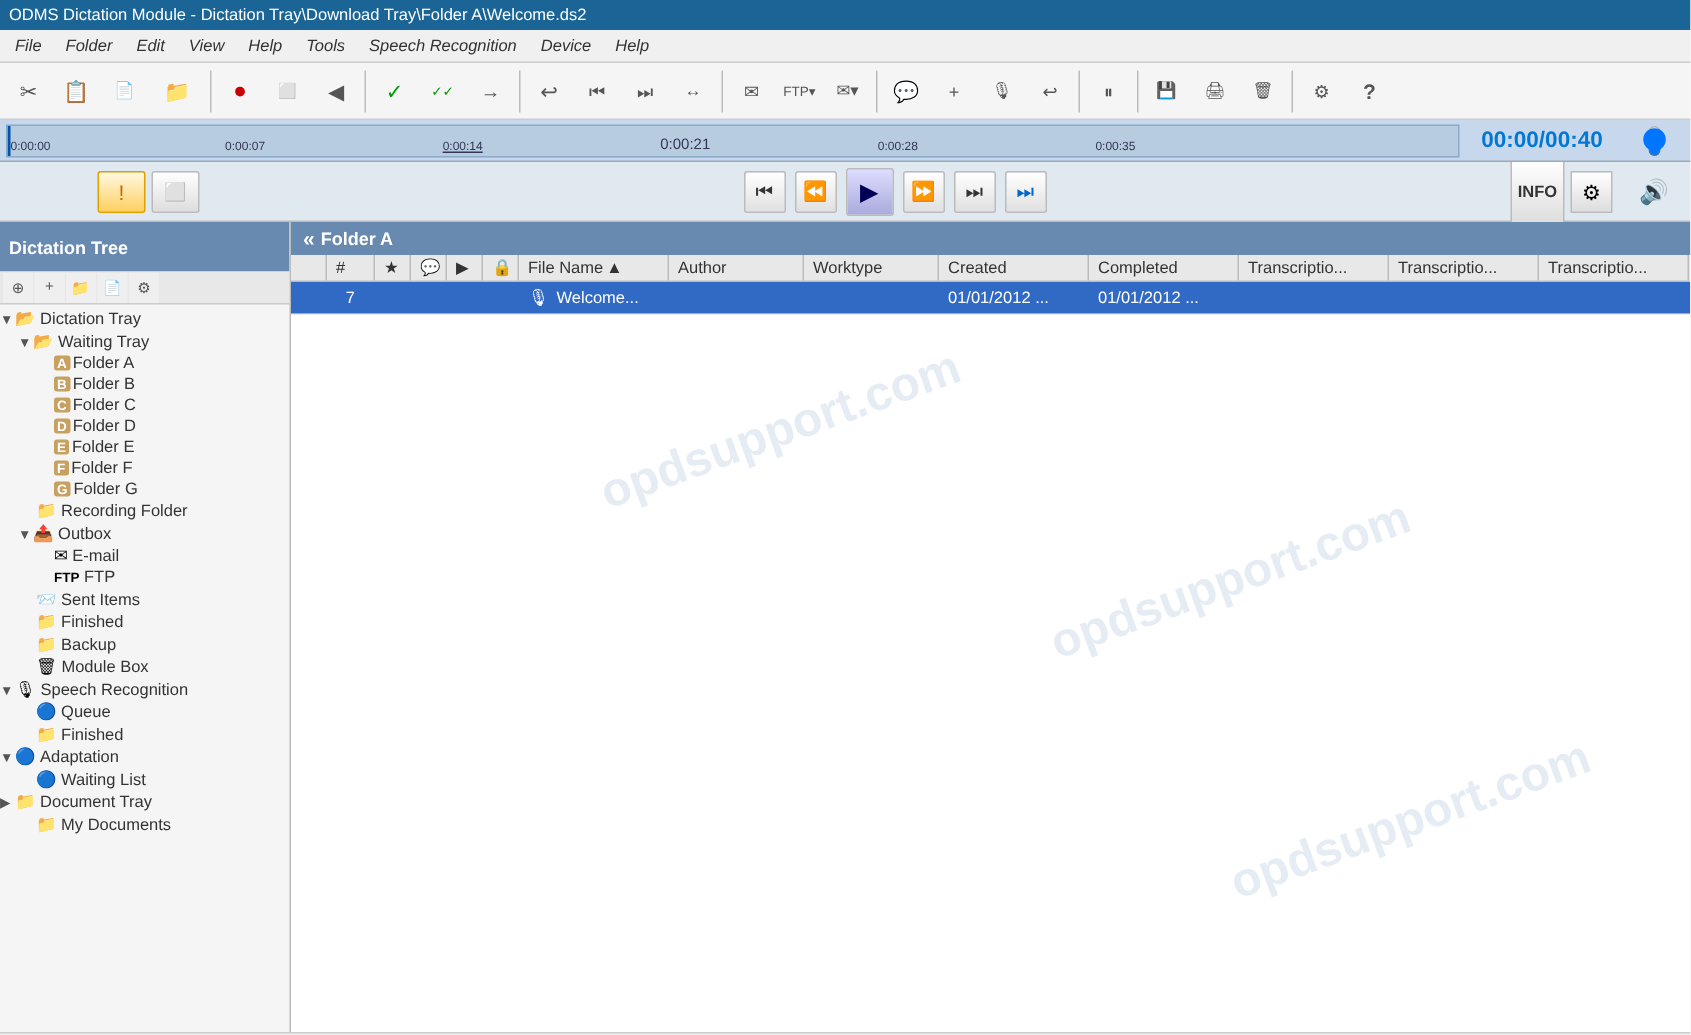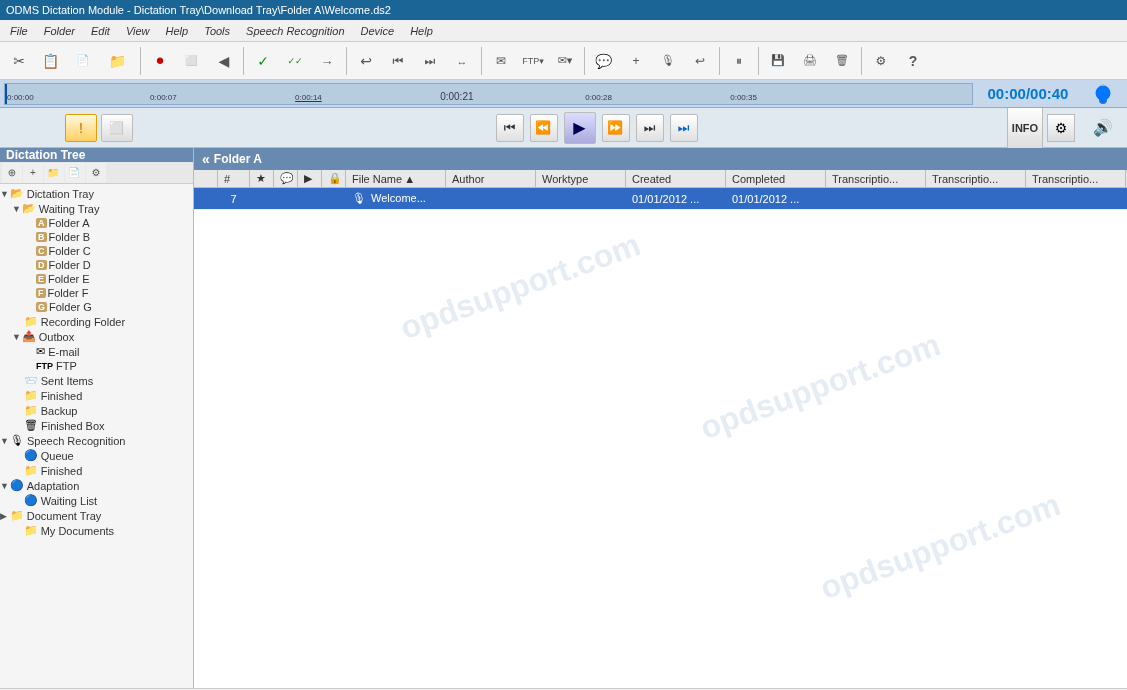--- a/index.html
+++ b/index.html
@@ -18,21 +18,21 @@
     .toolbar-separator { width: 1px; height: 28px; background: #bbb; margin: 0 2px; }
     .toolbar-btn-large { width: 36px; }
     .transport-btn { display: flex; align-items: center; justify-content: center; width: 28px; height: 28px; border: 1px solid #bbb; background: linear-gradient(to bottom, #ffffff, #e0e0e0); cursor: pointer; border-radius: 2px; font-size: 13px; color: #333; }
     .transport-btn.play-btn { background: linear-gradient(to bottom, #ddf, #aad); color: #005; }
     
     
     #main-layout { display: flex; height: calc(690px - 20px - 22px - 36px - 50px - 22px); }
     
     
     #sidebar { width: 194px; background: #f5f5f5; border-right: 1px solid #bbb; display: flex; flex-direction: column; overflow: hidden; }
-    #sidebar-header { background: #6889b0; color: white; padding: 3px 6px; font-weight: bold; font-size: 12px; height: 14px; display: flex; align-items: center; justify-content: space-between; }
+    #sidebar-header { background: #6889b0; color: white; padding: 3px 6px; font-weight: bold; font-size: 12px; height: 33px; display: flex; align-items: center; justify-content: space-between; }
     #sidebar-toolbar { display: flex; align-items: center; height: 22px; background: #e8e8e8; border-bottom: 1px solid #ccc; padding: 0 2px; gap: 1px; }
     .sidebar-tool-btn { width: 20px; height: 20px; display: flex; align-items: center; justify-content: center; border: 1px solid transparent; cursor: pointer; font-size: 10px; color: #555; }
     #sidebar-tree { overflow-y: auto; flex: 1; padding: 2px 0; }
     .tree-item { display: flex; align-items: center; padding: 1px 0; cursor: pointer; white-space: nowrap; }
     .tree-indent { display: inline-block; width: 12px; flex-shrink: 0; }
     .tree-icon { font-size: 11px; margin-right: 3px; flex-shrink: 0; }
     .tree-label { font-size: 11px; color: #333; }
     .toggle-arrow { font-size: 9px; width: 10px; flex-shrink: 0; color: #555; }
     
     
@@ -308,21 +308,21 @@
         <span class="tree-indent"></span>
         <span class="tree-indent"></span>
         <span class="tree-icon">📁</span>
         <span class="tree-label">Backup</span>
       </div>
 
       <div class="tree-item">
         <span class="tree-indent"></span>
         <span class="tree-indent"></span>
         <span class="tree-icon">🗑</span>
-        <span class="tree-label">Finished Box</span>
+        <span class="tree-label">Module Box</span>
       </div>
 
       <div class="tree-item">
         <span class="toggle-arrow">▼</span>
         <span class="tree-icon">🎙</span>
         <span class="tree-label">Speech Recognition</span>
       </div>
 
       <div class="tree-item">
         <span class="tree-indent"></span>

